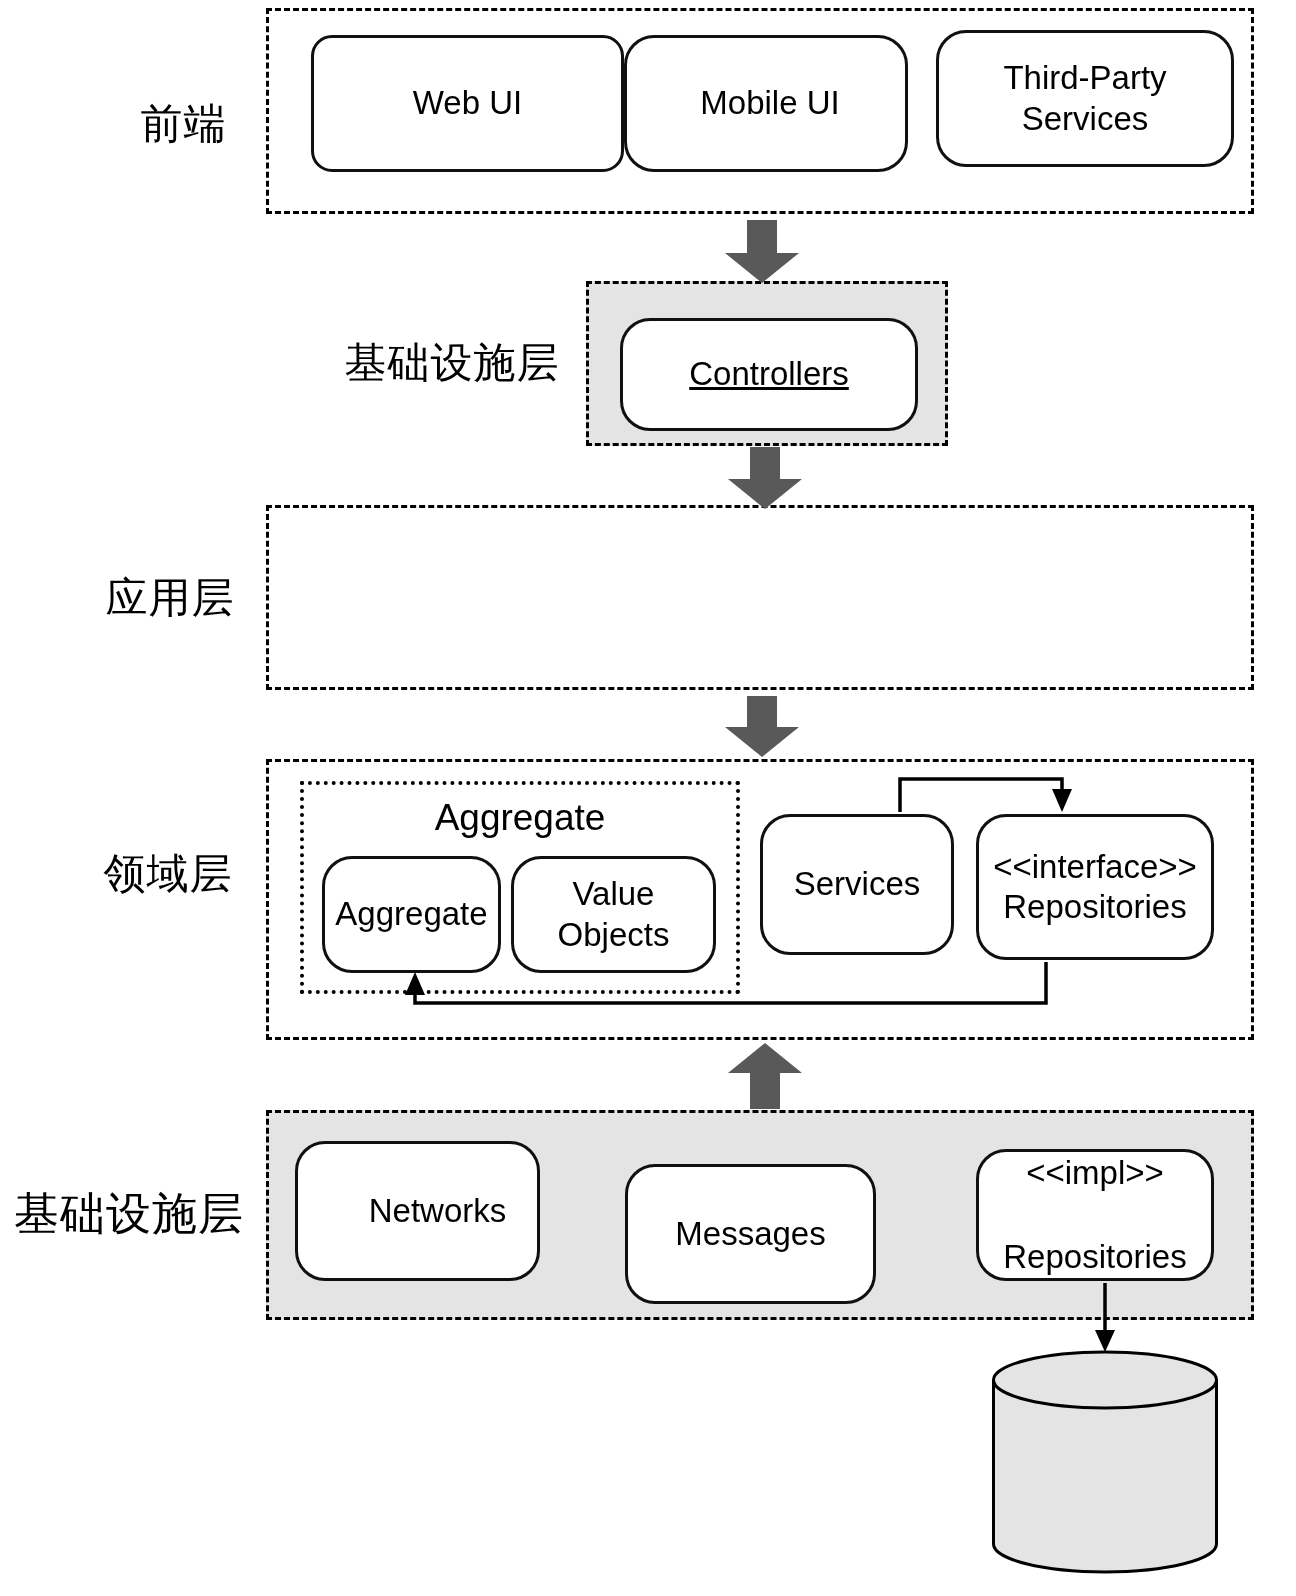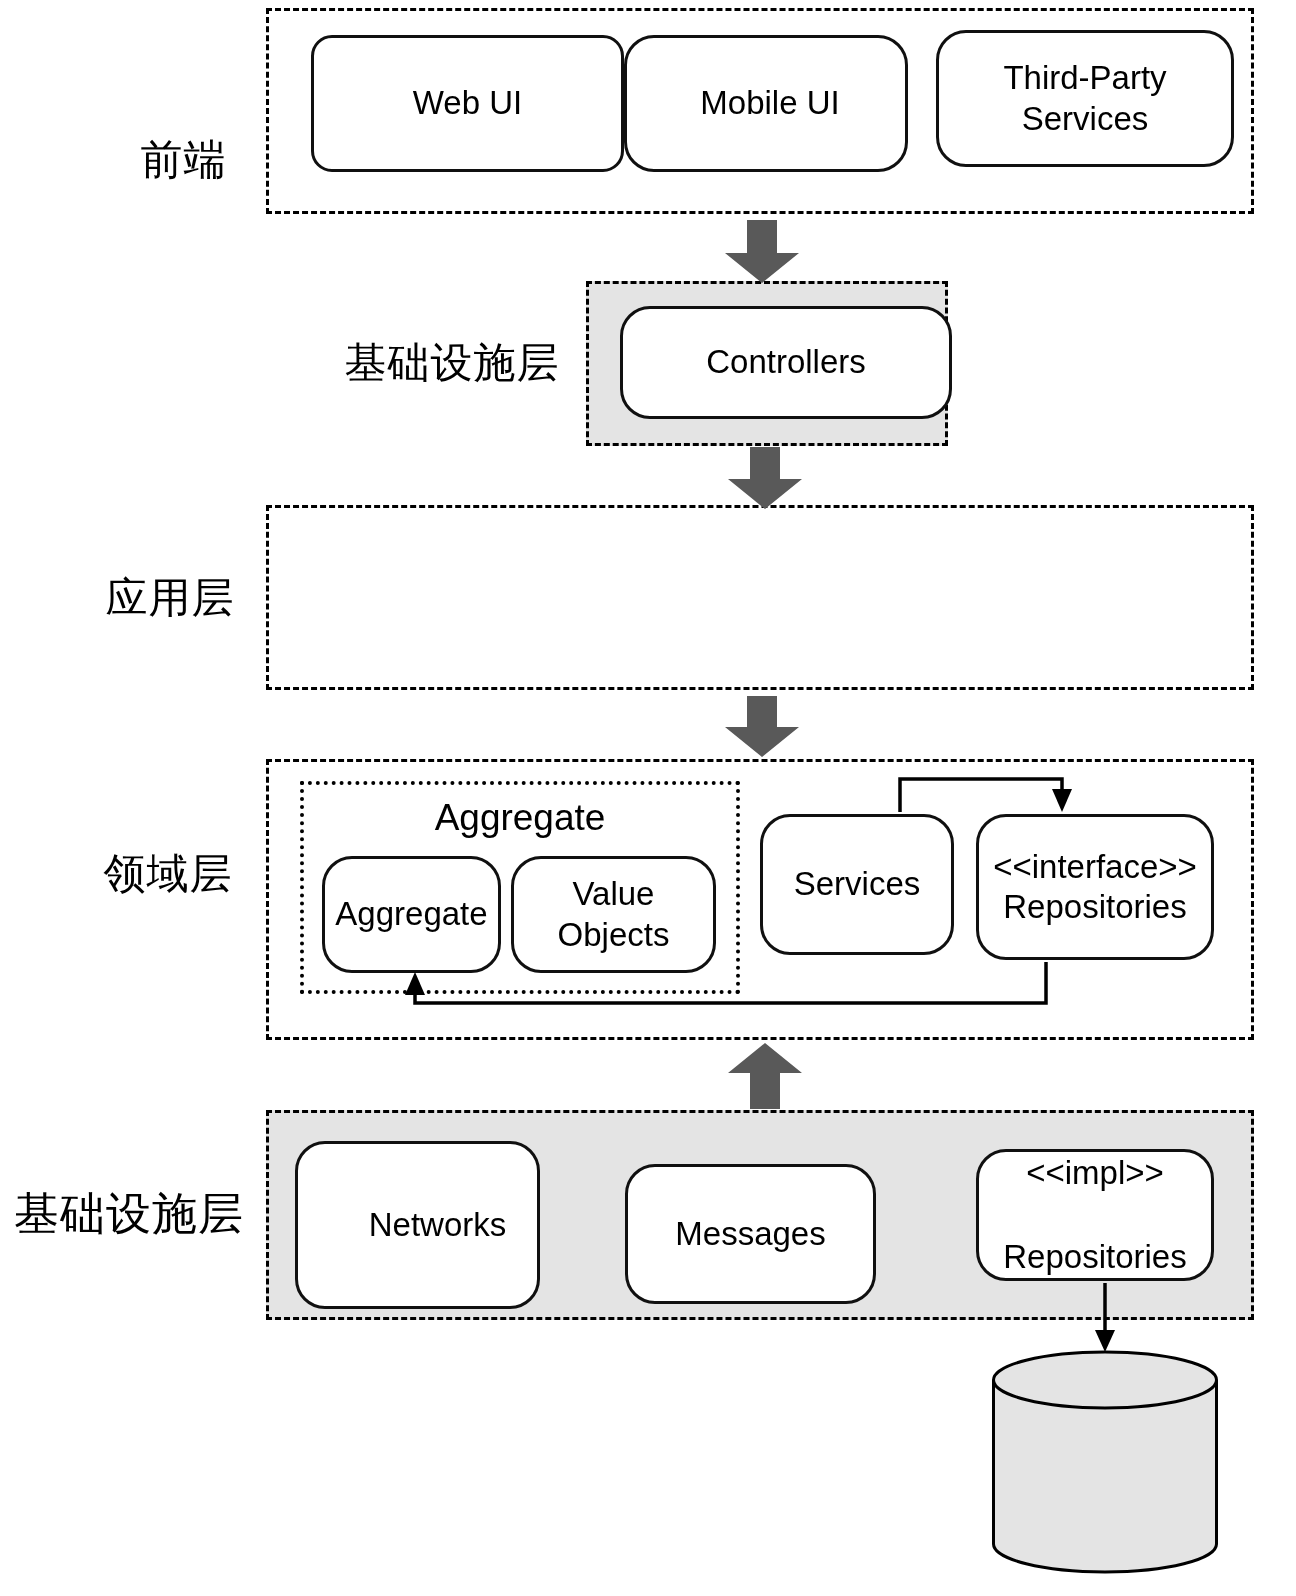--- a/index.html
+++ b/index.html
@@ -58,37 +58,37 @@
     width: 1296px; height: 1596px;
     pointer-events: none;
   }
 </style>
 </head>
 <body>
 
 <div class="canvas">
 
   <div class="dashed-layer" style="left:266px; top:8px; width:988px; height:206px;"></div>
-  <div class="layer-label" style="left:96px; top:96px; width:175px; height:56px;margin-top:36px;">前端</div>
+  <div class="layer-label" style="left:96px; top:96px; width:175px; height:56px;">前端</div>
 
   <div class="node" style="left:311px; top:35px; width:313px; height:137px;border-radius:21px;">
     <span>Web UI</span>
   </div>
   <div class="node" style="left:624px; top:35px; width:284px; height:137px;padding-left:8px;">
     <span>Mobile UI</span>
   </div>
   <div class="node" style="left:936px; top:30px; width:298px; height:137px;">
     <span>Third-Party</span>
     <span>Services</span>
   </div>
 
   <div class="dashed-layer gray" style="left:586px; top:281px; width:362px; height:165px;"></div>
   <div class="layer-label" style="left:336px; top:338px; width:232px; height:50px;">基础设施层</div>
 
-  <div class="node" style="left:620px; top:306px; width:332px; height:113px;">
+  <div class="node" style="left:620px; top:318px; width:298px; height:113px;text-decoration:underline;">
     <span>Controllers</span>
   </div>
 
   <div class="dashed-layer" style="left:266px; top:505px; width:988px; height:185px;"></div>
   <div class="layer-label" style="left:95px; top:572px; width:150px; height:52px;">应用层</div>
 
 
   <div class="dashed-layer" style="left:266px; top:759px; width:988px; height:281px;"></div>
   <div class="layer-label" style="left:92px; top:848px; width:152px; height:52px;">领域层</div>
 
@@ -106,21 +106,21 @@
     <span>Services</span>
   </div>
   <div class="node" style="left:976px; top:814px; width:238px; height:146px;">
     <span>&lt;&lt;interface&gt;&gt;</span>
     <span>Repositories</span>
   </div>
 
   <div class="dashed-layer gray" style="left:266px; top:1110px; width:988px; height:210px;"></div>
   <div class="layer-label" style="left:10px; top:1188px; width:238px; height:52px; font-size:45px;">基础设施层</div>
 
-  <div class="node" style="left:295px; top:1141px; width:245px; height:168px;padding-left:40px;">
+  <div class="node" style="left:295px; top:1141px; width:245px; height:140px;padding-left:40px;">
     <span>Networks</span>
   </div>
   <div class="node" style="left:625px; top:1141px; width:251px; height:140px;margin-top:23px;">
     <span>Messages</span>
   </div>
   <div class="node" style="left:976px; top:1149px; width:238px; height:132px;gap:44px;">
     <span>&lt;&lt;impl&gt;&gt;</span>
     <span>Repositories</span>
   </div>
 

